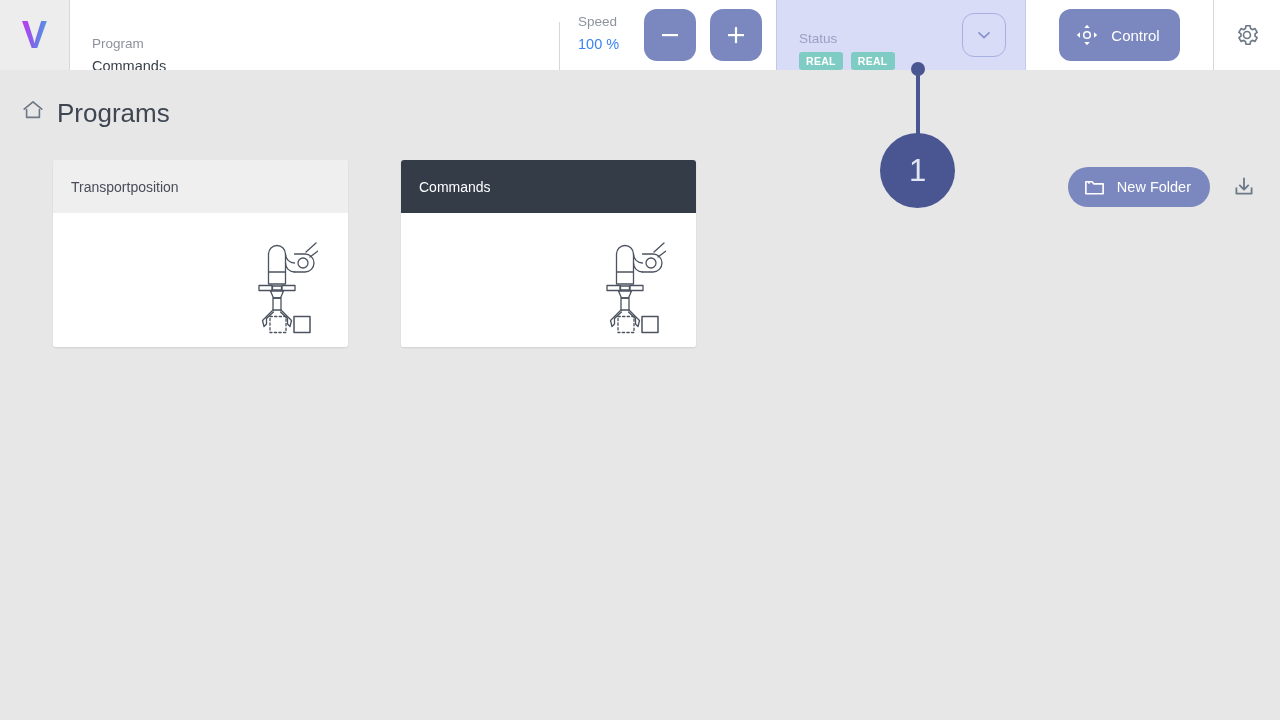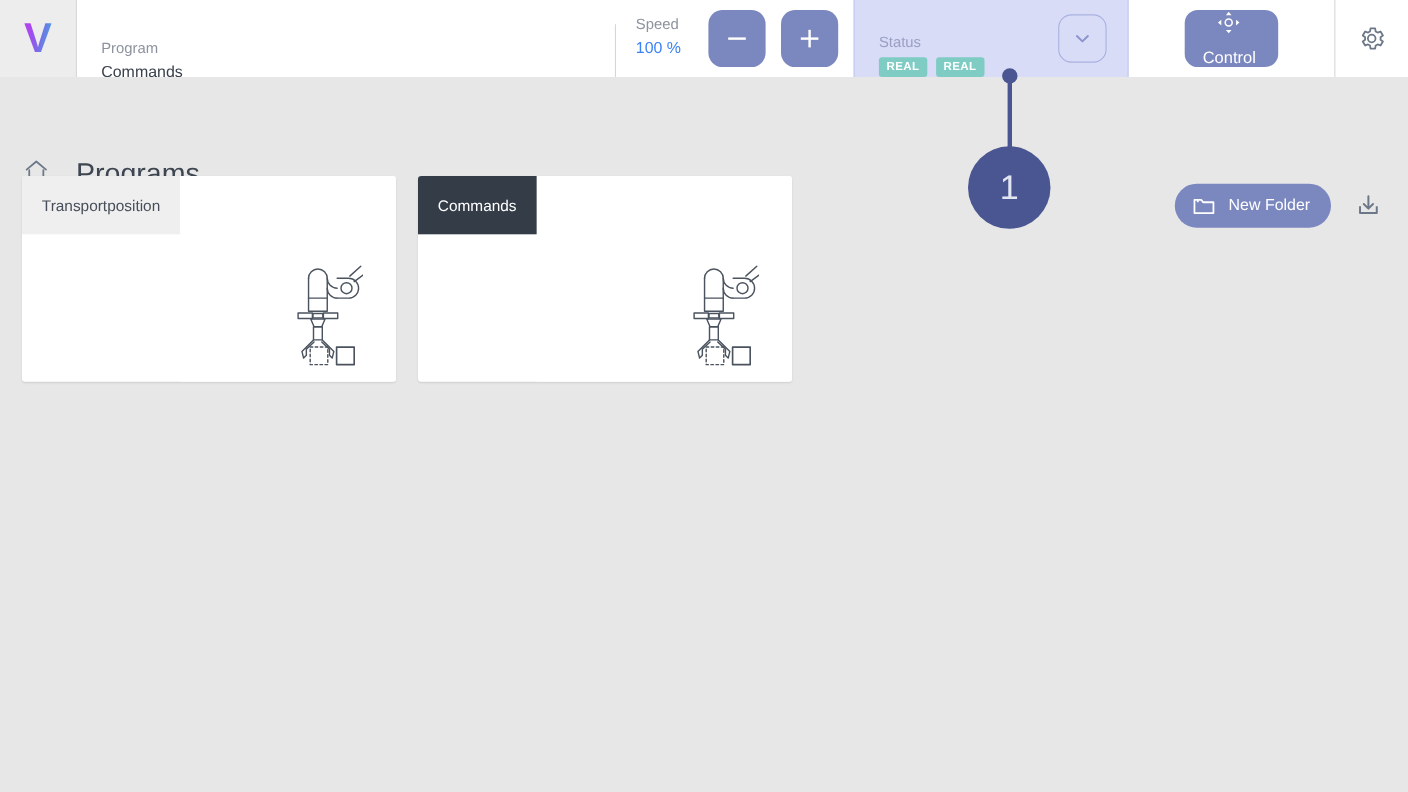--- a/index.html
+++ b/index.html
@@ -173,21 +173,20 @@
     border-radius: 12px;
     background: #7b87bf;
     border: none;
     color: #ffffff;
     font-size: 15px;
     font-family: "Liberation Sans", sans-serif;
     display: flex;
     align-items: center;
     gap: 12px;
     cursor: pointer;
-    flex-direction: column;
   }
 
   .gear-zone {
     flex: 0 0 66px;
     height: 70px;
     display: flex;
     align-items: center;
     justify-content: center;
     cursor: pointer;
   }
@@ -205,23 +204,21 @@
     position: absolute;
     left: 0; top: 0;
     width: 1280px;
     height: 74px;
   }
   .title-row {
     position: absolute;
     left: 21px;
     top: 28px;
     display: flex;
-    align-items: center;
-    gap: 24px;
-    margin-top: 44px;
+    gap: 12px;
   }
   .page-title {
     font-size: 26px;
     font-weight: normal;
     color: #3e4652;
     line-height: 30px;
   }
 
   .actions {
     position: absolute;
@@ -260,29 +257,30 @@
 
   
   .cards {
     position: absolute;
     left: 20px;
     top: 90px;
     display: flex;
     gap: 20px;
   }
   .card {
-    width: 340px;
+    width: 295px;
     height: 187px;
     background: #ffffff;
     border-radius: 3px;
     overflow: hidden;
     box-shadow: 0 1px 2px rgba(0,0,0,0.10);
     cursor: pointer;
     display: flex;
-    flex-direction: row;
+    flex-direction: column;
+    margin-left: 33px;
   }
   .card-head {
     height: 53px;
     background: #efefef;
     display: flex;
     align-items: center;
     padding: 0 18px;
     flex: 0 0 53px;
   }
   .card-title {

